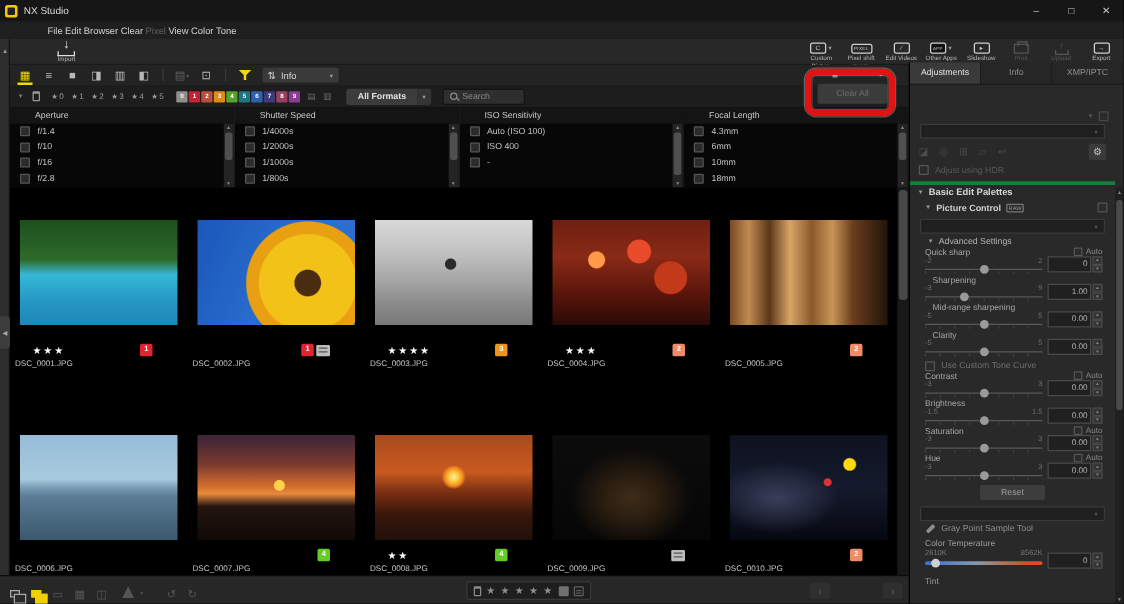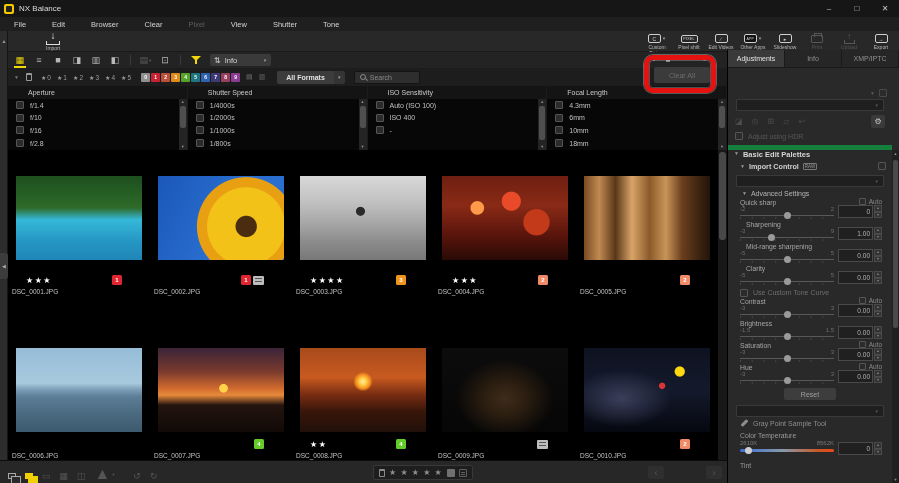--- a/index.html
+++ b/index.html
@@ -8,21 +8,21 @@
 
 
 .titlebar{position:absolute;left:0;top:0;right:0;height:17px;background:#161616;display:flex;align-items:center;padding-left:4px}
 .app-ic{width:10px;height:10px;background:#f5c800;border-radius:2px;margin-right:5px;position:relative;flex:none}
 .app-ic::after{content:'';position:absolute;left:2px;top:2px;width:6px;height:6px;background:#222;border-radius:1px}
 .title{font-size:8px;color:#dadada}
 .wcontrols{margin-left:auto;display:flex}
 .wcontrols span{width:28px;height:17px;display:flex;align-items:center;justify-content:center;color:#c8c8c8;font-size:8px}
 
 
-.menubar{position:absolute;left:0;top:17px;right:0;height:14px;background:#1f1f1f;display:flex;align-items:center;padding-left:14px;gap:26px}
+.menubar{position:absolute;left:0;top:17px;right:0;height:14px;background:#1f1f1f;display:flex;align-items:center;padding-left:38px;gap:2px}
 .menu-item{font-size:7.5px;color:#d2d2d2}
 .menu-item.disabled{color:#5e5e5e}
 
 
 .toolbar{position:absolute;left:0;top:31px;right:0;height:21px;background:#282828;border-bottom:1px solid #1a1a1a;display:flex;align-items:flex-start}
 .import-btn{margin-left:46px;margin-top:2px;display:flex;flex-direction:column;align-items:center;gap:1px;color:#e0e0e0}
 .tb-label{font-size:5px;color:#b8b8b8;text-align:center;line-height:1.15;white-space:normal}
 .tb-right{margin-left:auto;display:flex;align-items:flex-start;padding-right:3px;gap:2px}
 .tbtn{width:30px;display:flex;flex-direction:column;align-items:center;gap:1px;padding-top:2px;color:#cfcfcf}
 .tbtn.disabled{color:#565656}
@@ -141,21 +141,21 @@
 .panel-body{position:absolute;left:0;top:36px;right:7px;bottom:0;overflow:hidden}
 .pb-rowA{height:11px;display:flex;justify-content:flex-end;align-items:center;gap:4px;padding:2px 5px 0 0}
 .mini-dd{font-size:5px;color:#5a5a5a}
 .pb-rowA .cb{border-color:#484848}
 .pb-dd{height:12px;margin:2px 8px 0;background:#1f1f1f;border:1px solid #3a3a3a;border-radius:1px;display:flex;align-items:center;padding:0 4px}
 .pb-dd .dd{margin-left:auto;color:#555;font-size:4.5px}
 .tools-row{height:17px;display:flex;align-items:center;gap:9px;padding:0 7px;margin-top:2px}
 .tool{color:#4d4d4d;font-size:8px}
 .gear-btn{margin-left:auto;width:14px;height:13px;background:#3a3a3a;border-radius:2px;display:flex;align-items:center;justify-content:center;color:#c5c5c5;font-size:8px}
 .hdr-row{height:12px;display:flex;align-items:center;gap:5px;padding-left:7px;color:#585858;font-size:7px}
-.sec-h{height:14px;display:flex;gap:4px;padding-left:6px;border-top:5px solid #15803d;margin-top:3px;font-size:7.5px;color:#d6d6d6;font-weight:bold}
+.sec-h{height:14px;display:flex;align-items:center;gap:4px;padding-left:6px;border-top:3px solid #15803d;margin-top:3px;font-size:7.5px;color:#d6d6d6;font-weight:bold}
 .tri{color:#999;font-size:5px}
 .sub-h{height:14px;display:flex;align-items:center;gap:4px;padding-left:12px;font-size:7.2px;color:#d0d0d0;font-weight:bold}
 .raw-badge{border:1px solid #777;color:#999;font-size:4.5px;padding:0 1px;border-radius:1px;font-weight:normal}
 .mlauto{margin-left:auto;margin-right:6px}
 .adv-h{height:12px;display:flex;align-items:center;gap:4px;padding-left:14px;font-size:7px;color:#b5b5b5}
 .sl{position:relative;height:22px;margin:0 10px 0 12px}
 .sl.indent .sl-name{left:6px}
 .sl-name{position:absolute;left:0;top:0;font-size:6.8px;color:#a5a5a5}
 .sl-auto{position:absolute;right:0;top:-1px;display:flex;gap:3px;align-items:center;font-size:6.5px;color:#8a8a8a}
 .sl-auto .cb{width:7px;height:7px}
@@ -191,36 +191,36 @@
 .clear-all{position:absolute;left:654px;top:67px;width:56px;height:16px;background:#3b3b3b;border-radius:2px;color:#6e6e6e;font-size:7px;display:flex;align-items:center;justify-content:center;z-index:5}
 .red-box{position:absolute;left:644px;top:55px;width:72px;height:38px;border:5px solid #e51212;border-radius:9px;box-shadow:0 0 0 1px rgba(255,255,255,.3),inset 0 0 0 1px rgba(255,255,255,.25);pointer-events:none;z-index:50}
 </style>
 </head>
 <body>
 
 <div class="app">
 
   <div class="titlebar">
     <span class="app-ic"></span>
-    <span class="title">NX Balance</span>
+    <span class="title">NX Studio</span>
     <div class="wcontrols">
       <span>–</span>
       <span>□</span>
       <span>✕</span>
     </div>
   </div>
 
   <div class="menubar" id="menubar">
       <span class="menu-item">File</span>
       <span class="menu-item">Edit</span>
       <span class="menu-item">Browser</span>
       <span class="menu-item">Clear</span>
       <span class="menu-item disabled">Pixel</span>
       <span class="menu-item">View</span>
-      <span class="menu-item">Shutter</span>
+      <span class="menu-item">Color</span>
       <span class="menu-item">Tone</span>
     </div>
 
   <div class="toolbar">
     <div class="import-btn">
       <span class="tray-ic big">
           <span class="ar">↓</span>
         </span>
       <span class="tb-label">Import</span>
     </div>
@@ -592,21 +592,21 @@
       <div class="hdr-row">
         <span class="cb"></span>
         <span>Adjust using HDR</span>
       </div>
       <div class="sec-h">
         <span class="tri">▼</span>
         <span>Basic Edit Palettes</span>
       </div>
       <div class="sub-h">
         <span class="tri">▼</span>
-        <span>Import Control</span>
+        <span>Picture Control</span>
         <span class="raw-badge">RAW</span>
         <span class="cb mlauto"></span>
       </div>
       <div class="pb-dd">
           <span class="dd">▼</span>
         </div>
       <div class="adv-h">
         <span class="tri">▼</span>
         <span>Advanced Settings</span>
       </div>

